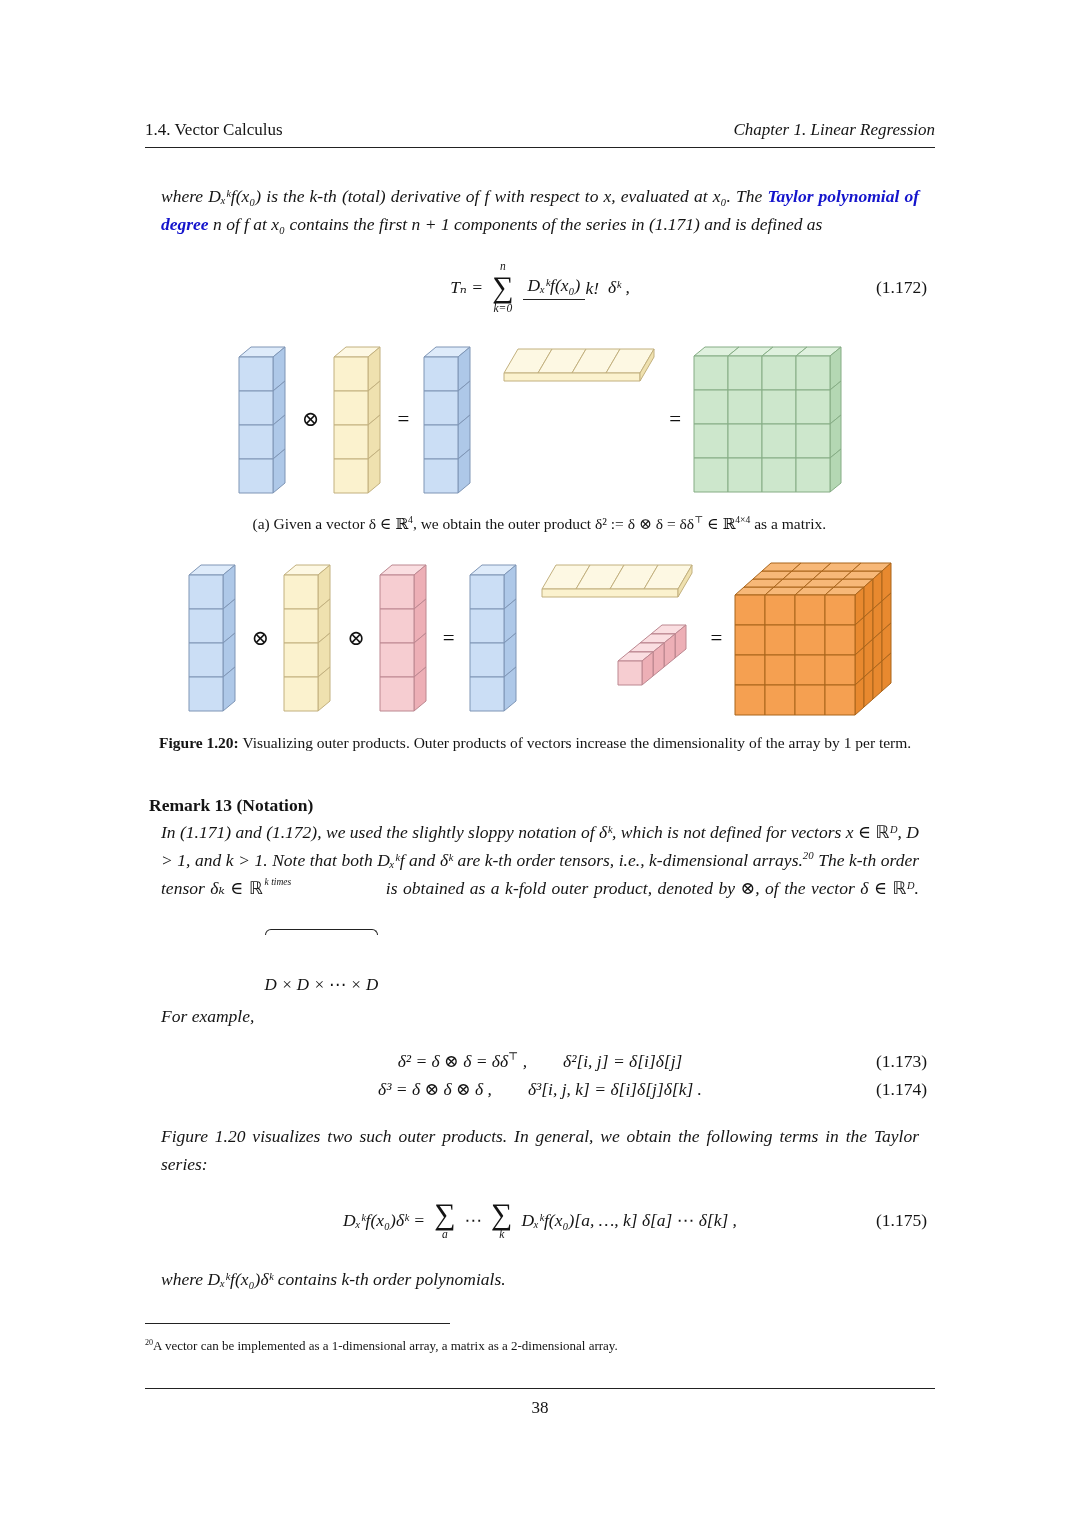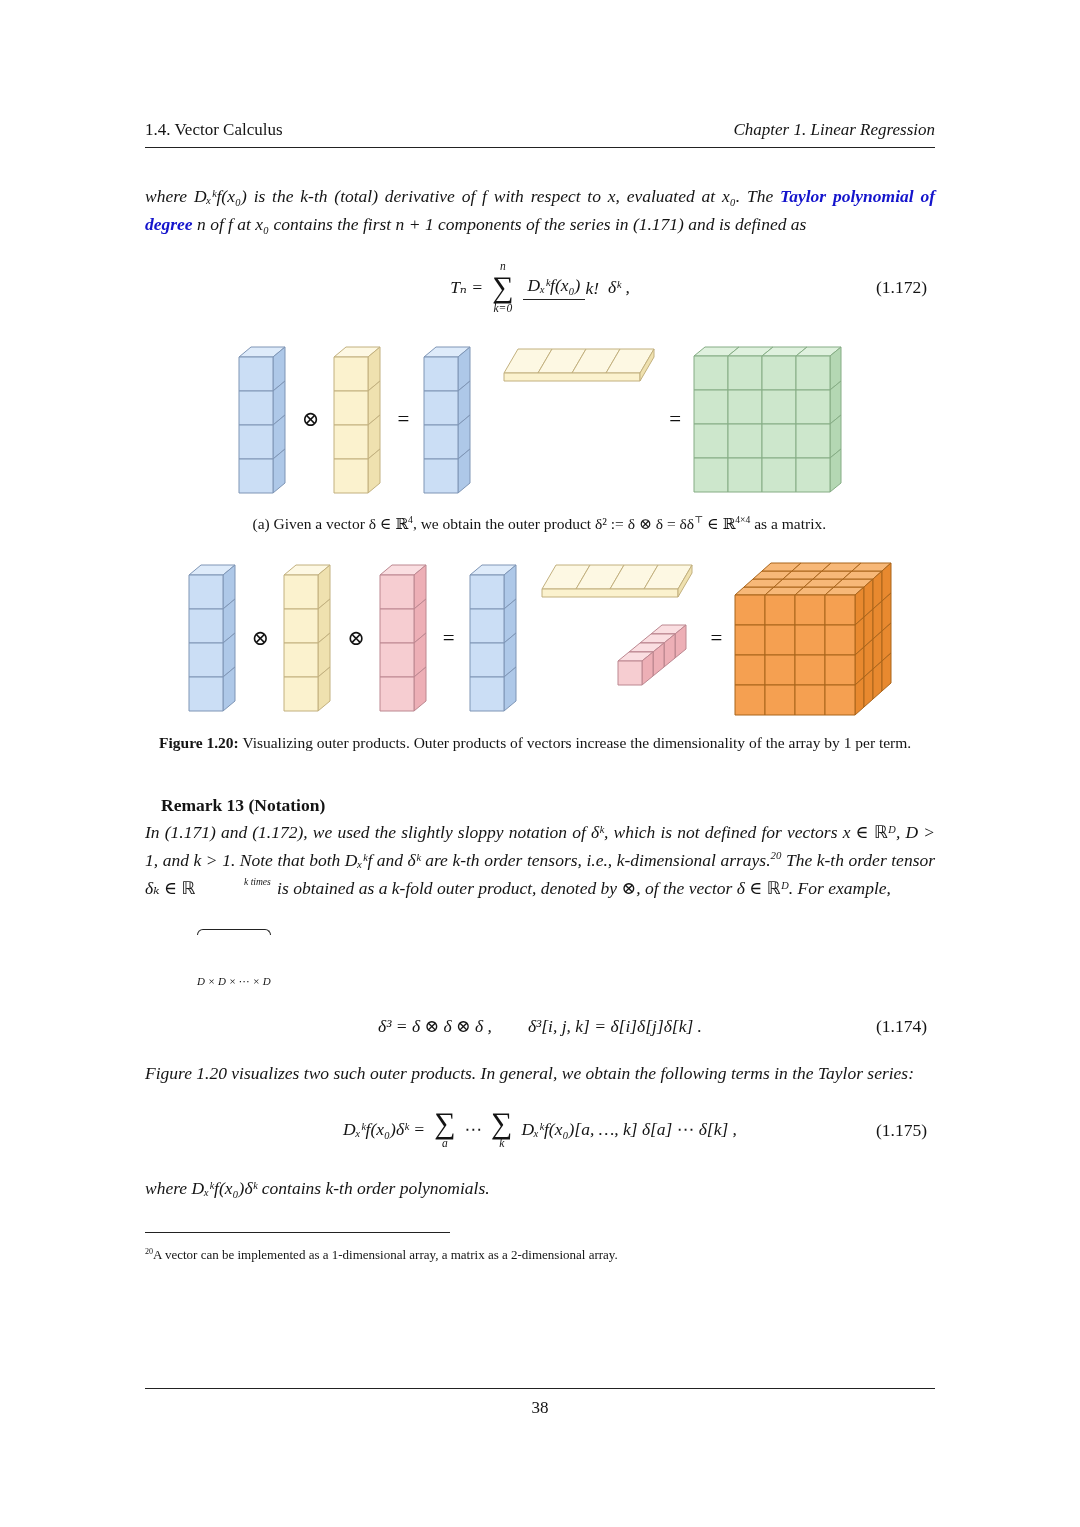--- a/index.html
+++ b/index.html
@@ -10,21 +10,21 @@
     padding:120px 145px 0 145px;
     font-family:"Liberation Serif","DejaVu Serif","DejaVu Sans",serif;
     font-size:17.5px;color:#141414;
     overflow:hidden;
   }
   
   .header{display:flex;justify-content:space-between;align-items:baseline;
     border-bottom:1.5px solid #222;padding-bottom:7px;font-size:17px;}
   .header-right{font-style:italic;font-family:Liberation Serif, serif;}
   
-  .body-p{font-style:italic;text-align:justify;line-height:1.6;margin:0;}
+  .body-p{font-style:italic;text-align:justify;line-height:1.6;margin:16px;}
   .p-intro{margin-top:34px;}
   .term-link{color:#1414cc;font-weight:bold;}
   sup{font-size:0.62em;}
   
   .equation{position:relative;text-align:center;margin:22px 0 24px;}
   .eq-inline{display:inline-flex;align-items:center;gap:9px;font-style:italic;}
   .eq-tag{position:absolute;right:8px;top:50%;transform:translateY(-50%);font-style:normal;}
   .sum{display:inline-flex;flex-direction:column;align-items:center;line-height:1;font-style:normal;}
   .sum-lim{font-size:11.5px;font-style:italic;line-height:1.15;}
   .sum-sym{font-size:30px;line-height:0.95;}
@@ -44,28 +44,28 @@
   .group-b{position:relative;width:234px;height:154px;}
   .group-b .colvec{position:absolute;left:0;top:0;}
   .group-b .rowvec{position:absolute;left:74px;top:2px;}
   .group-b .depthvec{position:absolute;left:150px;top:62px;}
   .subcaption{font-size:15.5px;line-height:1.5;text-align:justify;font-style:normal;margin:15px auto 0;}
   .subcap-a{width:575px;}
   .subcap-b{width:655px;}
   .main-caption{font-size:15.5px;line-height:1.55;margin:12px 0 0 14px;text-align:justify;font-style:normal;}
   .cap-label{font-weight:bold;}
   
-  .remark-head{font-weight:bold;margin:40px 16px 0;}
+  .remark-head{font-weight:bold;margin:40px 4px 0;}
   .remark-p{margin-top:2px;}
-  .obrace{display:inline-flex;flex-direction:column;align-items:flex-end;line-height:1;
+  .obrace{display:inline-flex;flex-direction:column;align-items:flex-start;line-height:1;
     transform:translateY(-9px);margin:0 2px;vertical-align:baseline;gap:40px;}
   .obrace-label{font-size:9.5px;font-style:italic;margin-bottom:1px;}
   .obrace-arc{align-self:stretch;height:5px;border:1.1px solid #222;border-bottom:none;
     border-radius:7px 7px 0 0;margin-bottom:1px;}
-  .obrace-text{font-size:11px;}
+  .obrace-text{font-size:17px;}
   
   .footnote-area{margin-top:30px;font-size:13px;font-family:Liberation Serif, serif;}
   .footnote-rule{width:305px;border-top:1.2px solid #222;margin-bottom:6px;}
   .footnote-text{font-style:normal;line-height:1.45;}
   .bottom{position:absolute;left:145px;top:1388px;width:790px;
     border-top:1.4px solid #222;text-align:center;padding-top:9px;font-size:17px;}
   svg polygon{stroke-width:1;stroke-linejoin:round;}
 </style>
 </head>
 <body>
@@ -307,20 +307,24 @@
 
   <p class="remark-head">Remark 13 (Notation)</p>
   <p class="body-p remark-p"><span>In (1.171) and (1.172), we used the slightly sloppy notation of δᵏ, which is not defined for vectors x ∈ ℝᴰ, D &gt; 1, and k &gt; 1. Note that both Dₓᵏf and δᵏ are k-th order tensors, i.e., k-dimensional arrays.</span><sup>20</sup><span> The k-th order tensor δₖ ∈ ℝ</span><span class="obrace">
         <span class="obrace-label">k times</span>
         <span class="obrace-arc"></span>
         <span class="obrace-text">D × D × ⋯ × D</span>
       </span><span> is obtained as a k-fold outer product, denoted by ⊗, of the vector δ ∈ ℝᴰ. For example,</span></p>
 
   <div class="eq-block">
     <div class="eq-line">
+      <span>δ² = δ ⊗ δ = δδ</span><sup>⊤</sup><span> ,</span><span class="eq-gap"></span><span>δ²[i, j] = δ[i]δ[j]</span>
+      <span class="eq-tag">(1.173)</span>
+    </div>
+    <div class="eq-line">
       <span>δ³ = δ ⊗ δ ⊗ δ ,</span><span class="eq-gap"></span><span>δ³[i, j, k] = δ[i]δ[j]δ[k] .</span>
       <span class="eq-tag">(1.174)</span>
     </div>
   </div>
 
   <p class="body-p">Figure 1.20 visualizes two such outer products. In general, we obtain the following terms in the Taylor series:</p>
 
   <div class="equation">
     <span class="eq-inline">
       <span>Dₓᵏf(x₀)δᵏ =</span>

